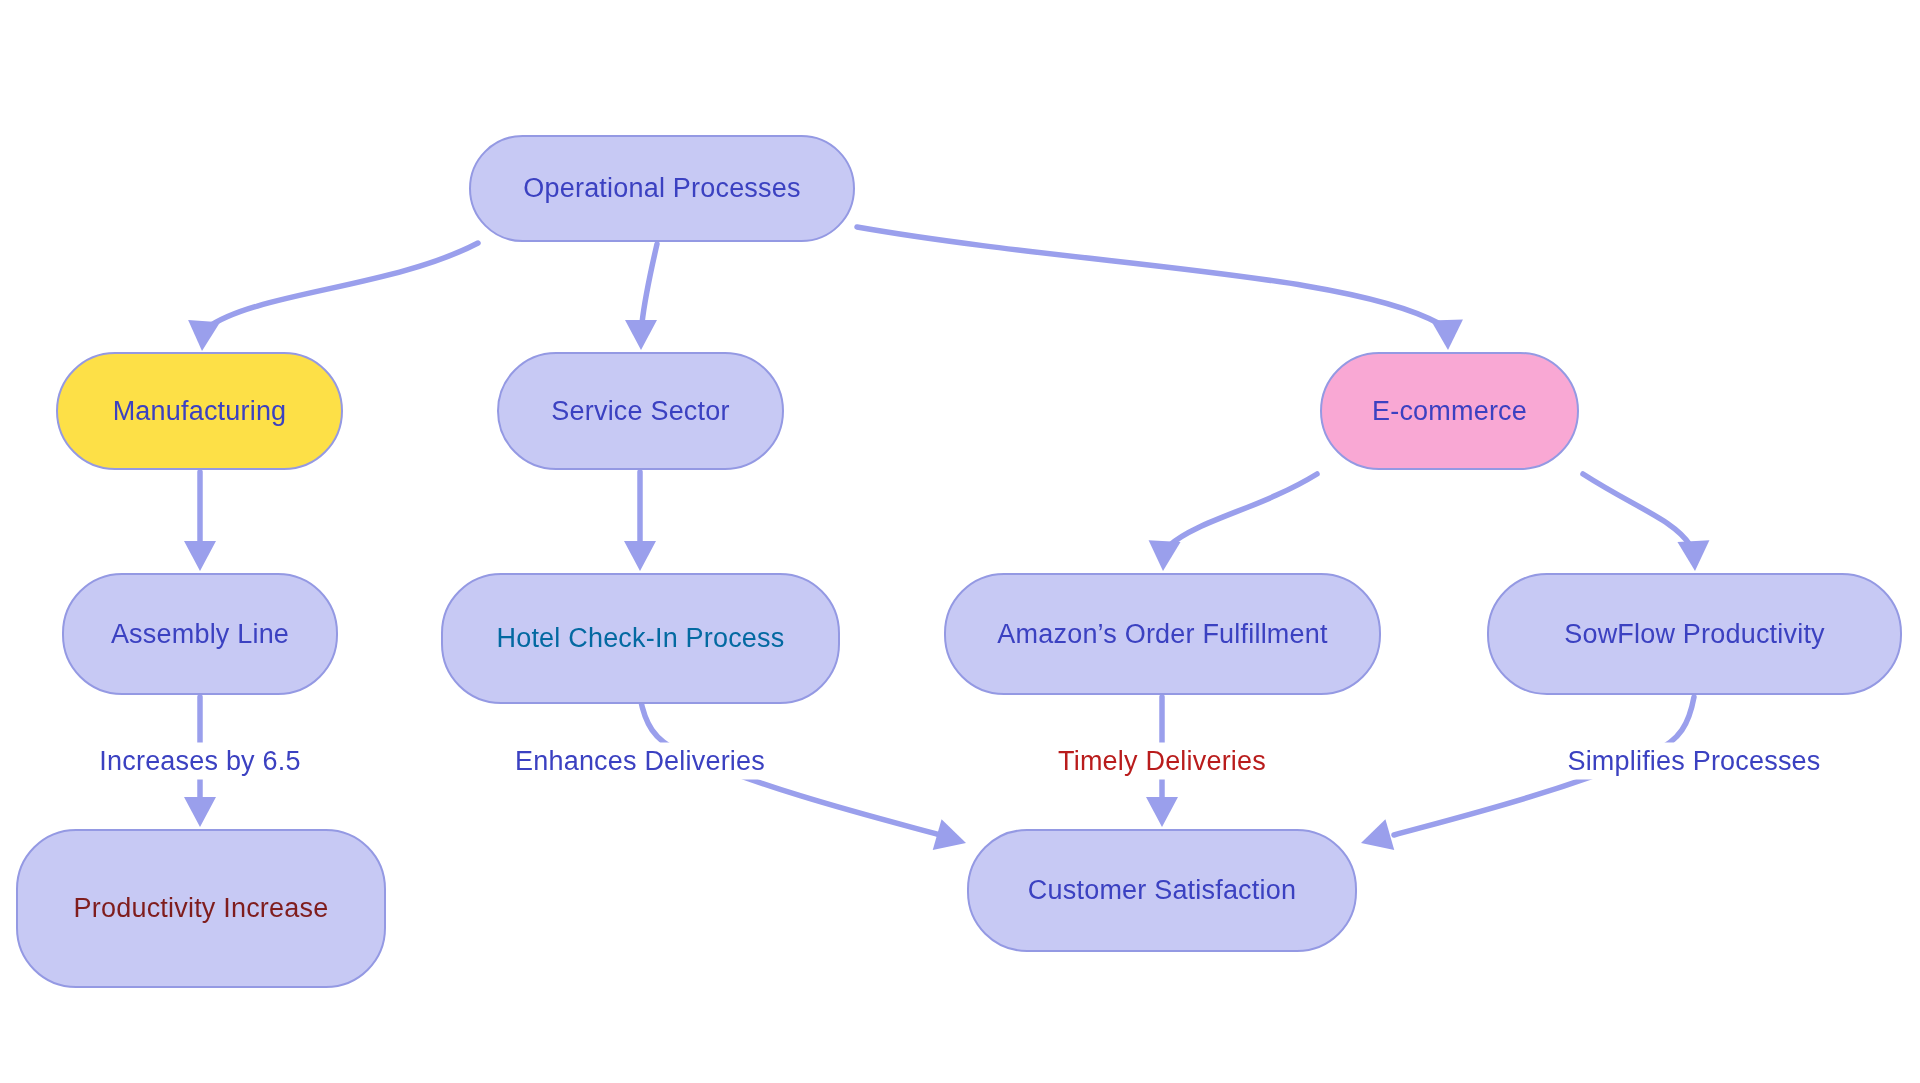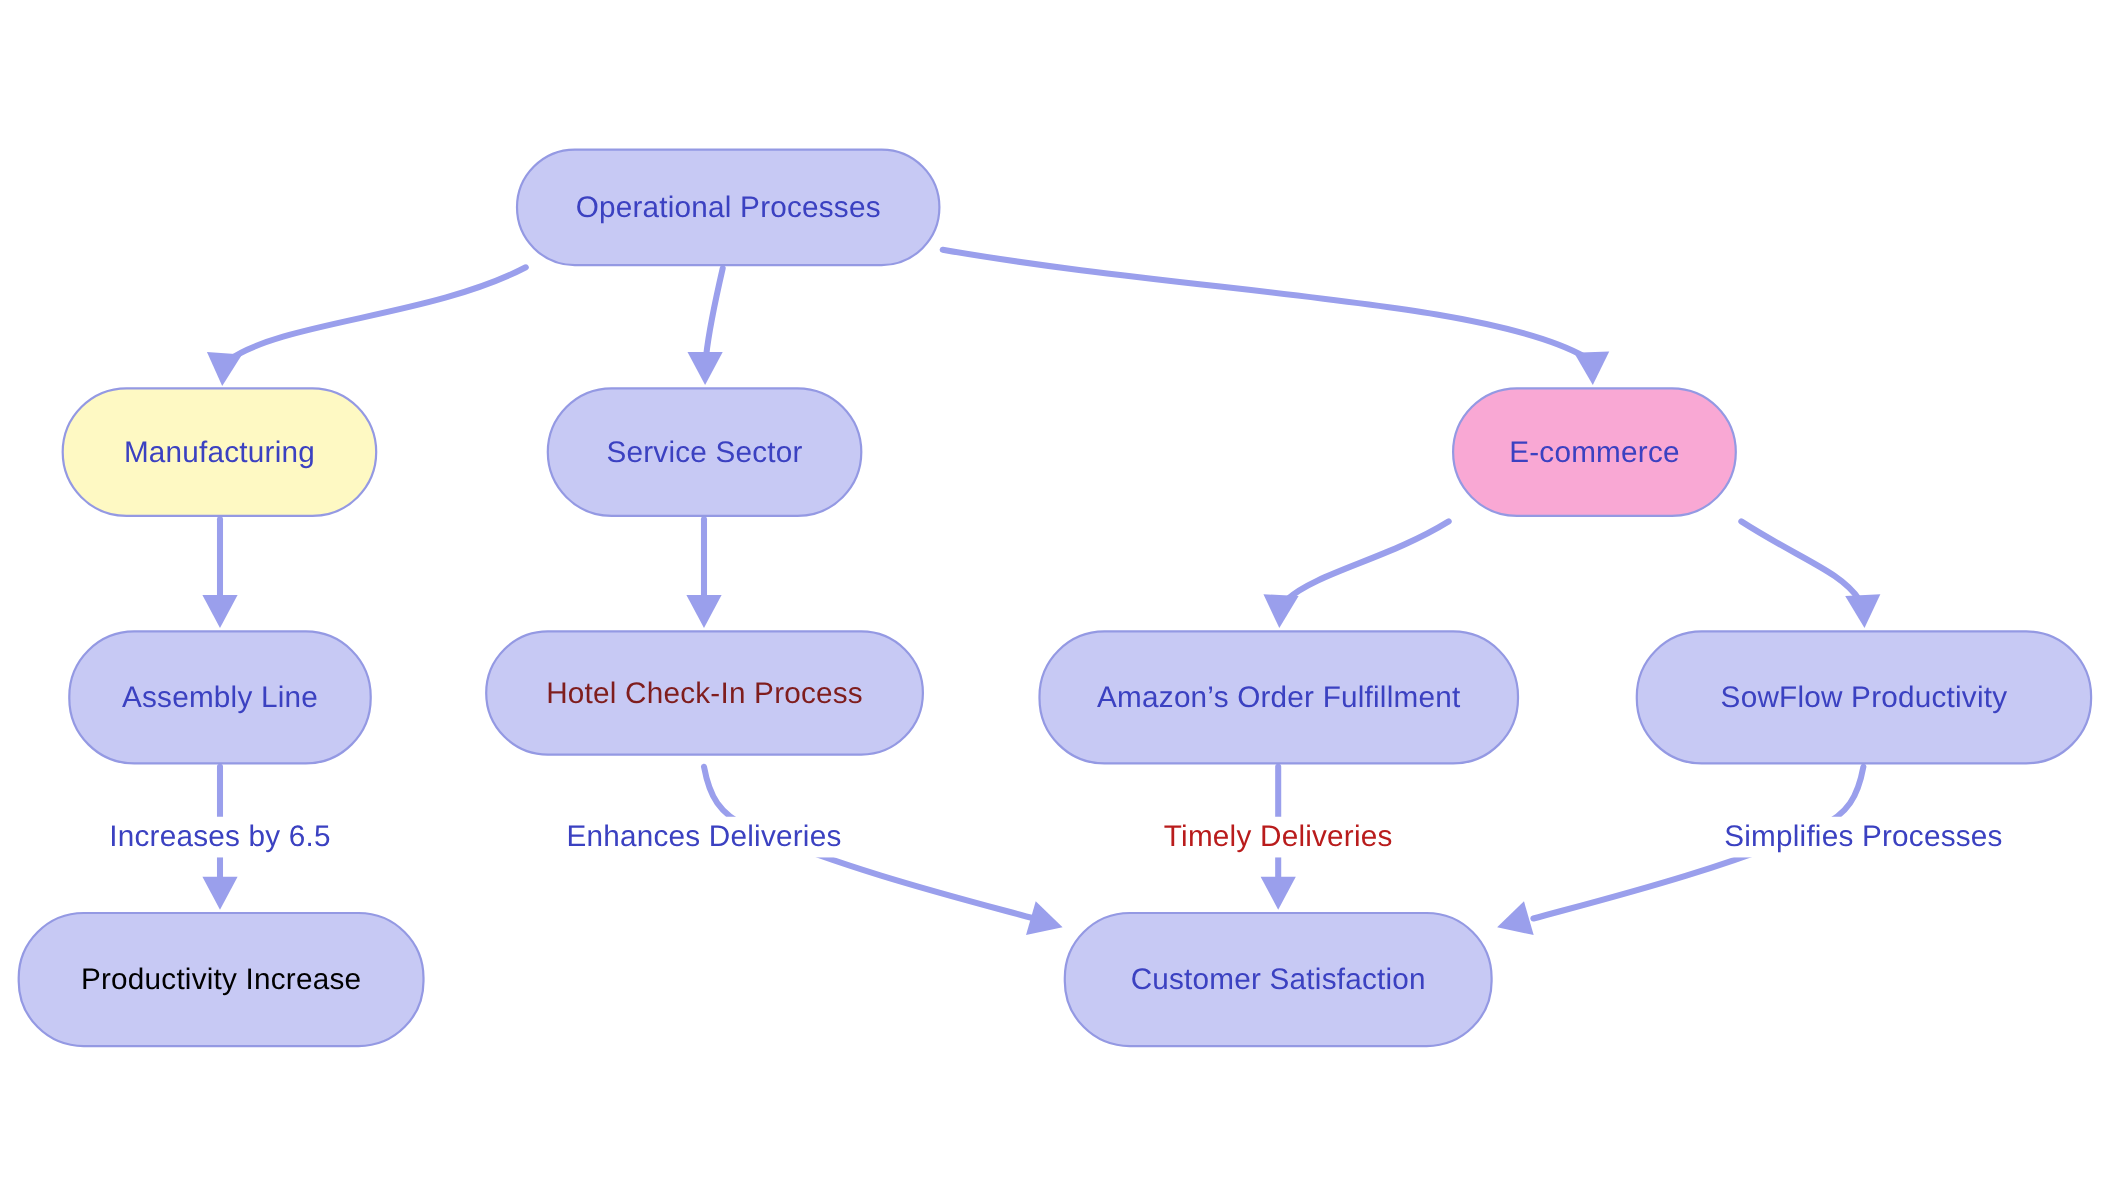--- a/index.html
+++ b/index.html
@@ -74,42 +74,42 @@
       <polygon points="966,843 932.7519514287785,850.1110664605031 941.5723468149224,819.3506921904769" fill="#9a9fec"></polygon>
       <path d="M 1162 697 L 1162 800" fill="none" stroke="#9a9fec" stroke-width="5.5" stroke-linecap="round"></path>
       <polygon points="1162,827 1146,797 1178,797" fill="#9a9fec"></polygon>
       <path d="M 1694 697 C 1689 724, 1680 740, 1654 752 C 1568 790, 1460 817, 1394 835" fill="none" stroke="#9a9fec" stroke-width="5.5" stroke-linecap="round"></path>
       <polygon points="1361,843 1385.4276531850776,819.3506921904769 1394.2480485712215,850.1110664605031" fill="#9a9fec"></polygon>
     </svg>
   <div>
       <div class="node" style="left: 469px; top: 135px; width: 386px; height: 107px; background: rgb(199, 201, 244); border-color: rgb(148, 153, 227); color: rgb(59, 65, 193);">
         <span>Operational Processes</span>
       </div>
-      <div class="node" style="left: 56px; top: 352px; width: 287px; height: 118px; background: #fef9c3; border-color: rgb(148, 153, 227); color: rgb(59, 65, 193);">
+      <div class="node" style="left: 56px; top: 352px; width: 287px; height: 118px; background: #fde047; border-color: rgb(148, 153, 227); color: rgb(59, 65, 193);">
         <span>Manufacturing</span>
       </div>
       <div class="node" style="left: 497px; top: 352px; width: 287px; height: 118px; background: rgb(199, 201, 244); border-color: rgb(148, 153, 227); color: rgb(59, 65, 193);">
         <span>Service Sector</span>
       </div>
       <div class="node" style="left: 1320px; top: 352px; width: 259px; height: 118px; background: #f9a8d4; border-color: rgb(148, 153, 227); color: rgb(59, 65, 193);">
         <span>E-commerce</span>
       </div>
       <div class="node" style="left: 62px; top: 573px; width: 276px; height: 122px; background: rgb(199, 201, 244); border-color: rgb(148, 153, 227); color: rgb(59, 65, 193);">
         <span>Assembly Line</span>
       </div>
-      <div class="node" style="left: 441px; top: 573px; width: 399px; height: 114px; background: rgb(199, 201, 244); border-color: rgb(148, 153, 227); color: #7f1d1d;">
+      <div class="node" style="left: 441px; top: 573px; width: 399px; height: 131px; background: rgb(199, 201, 244); border-color: rgb(148, 153, 227); color: #0369a1;">
         <span>Hotel Check-In Process</span>
       </div>
       <div class="node" style="left: 944px; top: 573px; width: 437px; height: 122px; background: rgb(199, 201, 244); border-color: rgb(148, 153, 227); color: rgb(59, 65, 193);">
         <span>Amazon’s Order Fulfillment</span>
       </div>
       <div class="node" style="left: 1487px; top: 573px; width: 415px; height: 122px; background: rgb(199, 201, 244); border-color: rgb(148, 153, 227); color: rgb(59, 65, 193);">
         <span>SowFlow Productivity</span>
       </div>
-      <div class="node" style="left: 16px; top: 829px; width: 370px; height: 123px; background: rgb(199, 201, 244); border-color: rgb(148, 153, 227); color: #000000;">
+      <div class="node" style="left: 16px; top: 829px; width: 370px; height: 159px; background: rgb(199, 201, 244); border-color: rgb(148, 153, 227); color: #7f1d1d;">
         <span>Productivity Increase</span>
       </div>
       <div class="node" style="left: 967px; top: 829px; width: 390px; height: 123px; background: rgb(199, 201, 244); border-color: rgb(148, 153, 227); color: rgb(59, 65, 193); text-align: right;">
         <span>Customer Satisfaction</span>
       </div>
     </div>
   <div>
       <div class="edge-label" style="left: 200px; top: 761px; color: rgb(59, 65, 193);">Increases by 6.5</div>
       <div class="edge-label" style="left: 640px; top: 761px; color: rgb(59, 65, 193);">Enhances Deliveries</div>
       <div class="edge-label" style="left: 1162px; top: 761px; color: #b91c1c;">Timely Deliveries</div>

